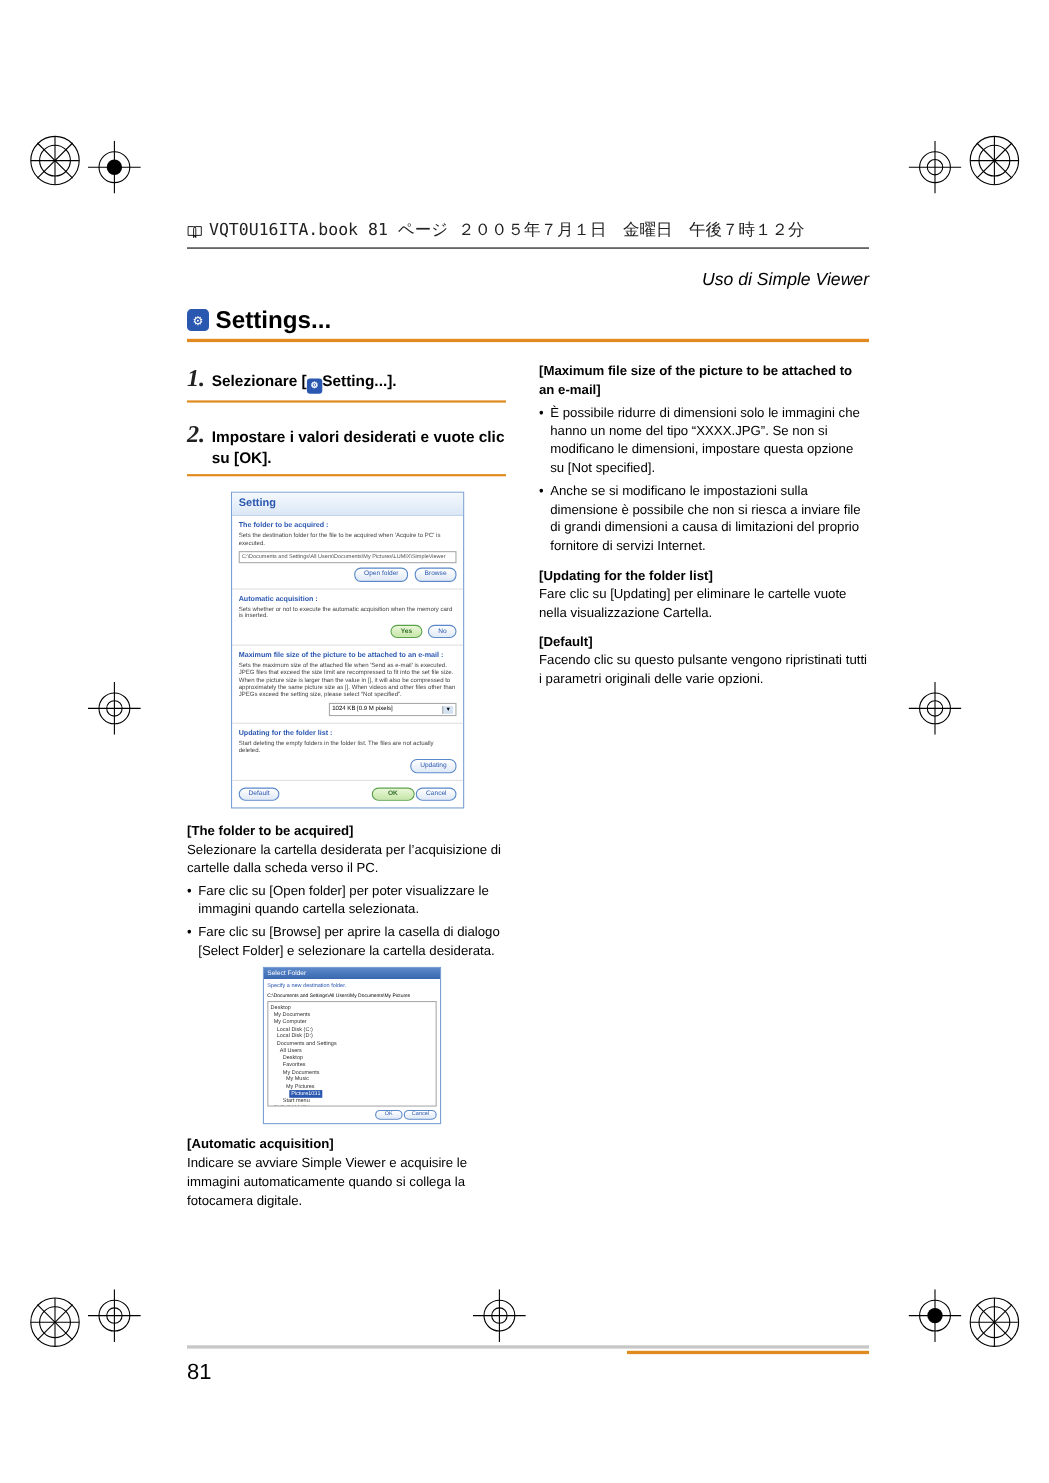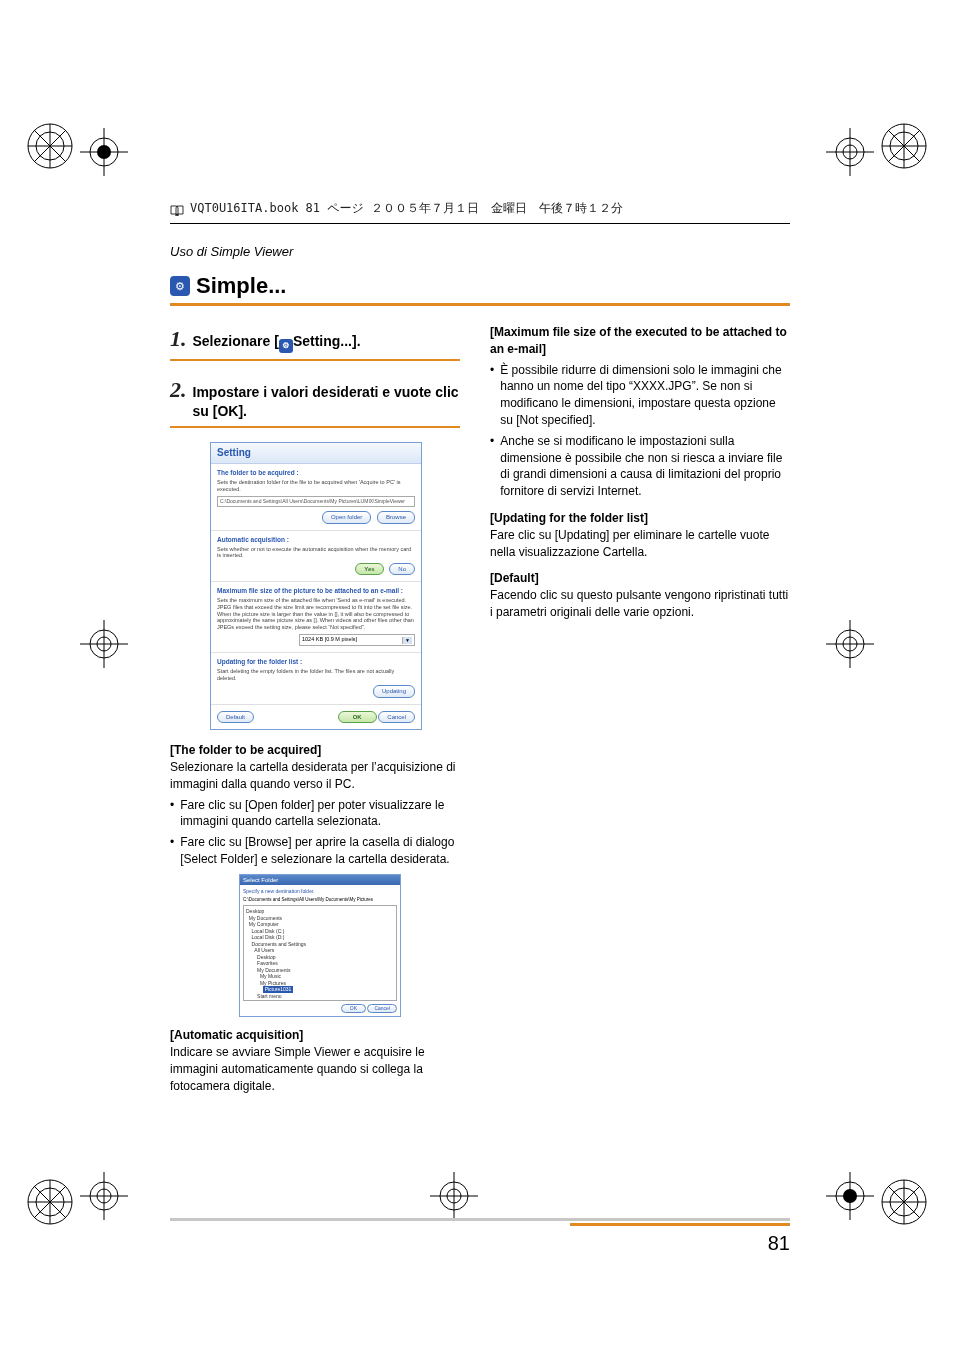--- a/index.html
+++ b/index.html
@@ -12,35 +12,35 @@
     position: relative;
     overflow: hidden;
   }
   .content-frame {
     position: absolute;
     left: 170px;
     top: 200px;
     width: 620px;
   }
   .header-line {
-    font-size: 12px;
+    font-size: 15px;
     font-family: "MS Gothic", monospace;
     color: #222;
     margin-bottom: 6px;
   }
   .top-rule {
     border-top: 1px solid #000;
     position: relative;
     height: 0;
     margin-bottom: 20px;
   }
   .section-caption {
-    text-align: left;
+    text-align: right;
     font-style: italic;
-    font-size: 13px;
+    font-size: 16px;
     margin-bottom: 14px;
   }
   .title-row {
     display: flex;
     align-items: center;
     gap: 6px;
     margin-bottom: 4px;
   }
   .title-row h1 {
     font-size: 22px;
@@ -184,21 +184,21 @@
     overflow: hidden;
     line-height: 1.3;
     color: #333;
   }
   .select-folder .tree div { white-space: nowrap; }
   .select-folder .hl { background: #2a57b0; color: #fff; display: inline-block; padding: 0 2px; }
   .page-footer {
     position: absolute;
     right: 0;
     bottom: -160px;
-    text-align: right;
+    text-align: left;
     width: 620px;
   }
   .foot-rule-grey { height: 3px; background: #c7c7c7; width: 100%; margin-bottom: 2px;}
   .foot-rule-orange { height: 3px; background: #e08a1f; width: 220px; margin-left: auto; margin-bottom: 6px;}
   .page-num { font-size: 20px; }
   .doc-code { font-size: 9px; letter-spacing: 0.5px; }
   .gear-icon {
     width: 20px; height: 20px;
     background: #2a57b0;
     border-radius: 4px;
@@ -344,21 +344,21 @@
         </svg>
     </span>
     <span class="header-line">VQT0U16ITA.book  81 ページ  ２００５年７月１日　金曜日　午後７時１２分</span>
   </div>
   <div class="top-rule"></div>
 
   <div class="section-caption">Uso di Simple Viewer</div>
 
   <div class="title-row">
     <span class="gear-icon">⚙</span>
-    <h1>Simple...</h1>
+    <h1>Settings...</h1>
   </div>
   <div class="orange-rule"></div>
 
   <div class="columns">
 
     <div class="col">
       <div class="step">
         <div class="step-head">
           <span class="step-num">1.</span>
           <span class="step-text">
@@ -413,21 +413,21 @@
         <div class="bottom-row">
           <span class="btn">Default</span>
           <span>
             <span class="btn green" style="padding:1px 14px">OK</span>
             <span class="btn">Cancel</span>
           </span>
         </div>
       </div>
 
       <div class="bold-head">[The folder to be acquired]</div>
-      <div>Selezionare la cartella desiderata per l’acquisizione di immagini dalla quando verso il PC.</div>
+      <div>Selezionare la cartella desiderata per l’acquisizione di cartelle dalla scheda verso il PC.</div>
       <div class="bullet">
           <span class="dot">•</span>
           <span>Fare clic su [Open folder] per poter visualizzare le immagini quando cartella selezionata.</span>
         </div>
       <div class="bullet">
           <span class="dot">•</span>
           <span>Fare clic su [Browse] per aprire la casella di dialogo [Select Folder] e selezionare la cartella desiderata.</span>
         </div>
 
       <div class="select-folder">
@@ -457,21 +457,21 @@
             <span class="btn" style="font-size:5px;padding:0 6px">Cancel</span>
           </div>
         </div>
       </div>
 
       <div class="bold-head">[Automatic acquisition]</div>
       <div>Indicare se avviare Simple Viewer e acquisire le immagini automaticamente quando si collega la fotocamera digitale.</div>
     </div>
 
     <div class="col">
-      <div class="bold-head" style="margin-top:0">[Maximum file size of the executed to be attached to an e-mail]</div>
+      <div class="bold-head" style="margin-top:0">[Maximum file size of the picture to be attached to an e-mail]</div>
       <div class="bullet">
           <span class="dot">•</span>
           <span>È possibile ridurre di dimensioni solo le immagini che hanno un nome del tipo “XXXX.JPG”. Se non si modificano le dimensioni, impostare questa opzione su [Not specified].</span>
         </div>
       <div class="bullet">
           <span class="dot">•</span>
           <span>Anche se si modificano le impostazioni sulla dimensione è possibile che non si riesca a inviare file di grandi dimensioni a causa di limitazioni del proprio fornitore di servizi Internet.</span>
         </div>
 
       <div class="bold-head">[Updating for the folder list]</div>

